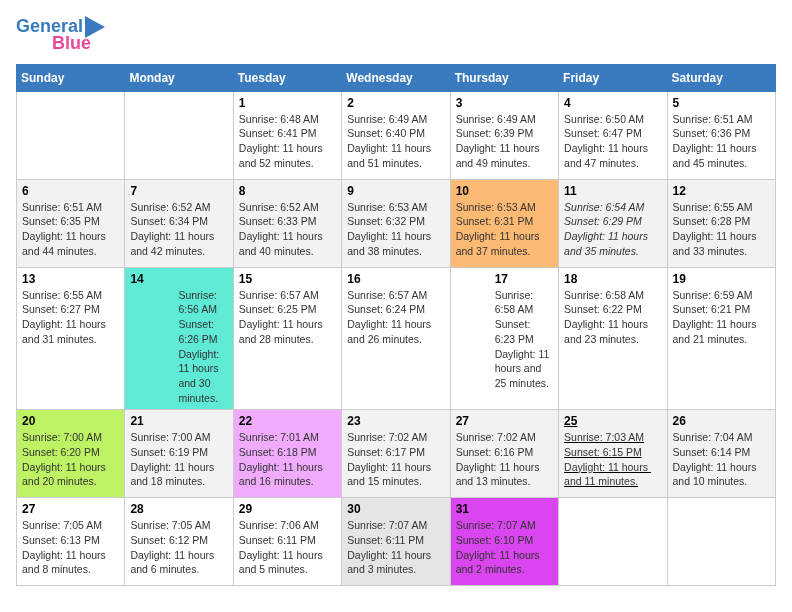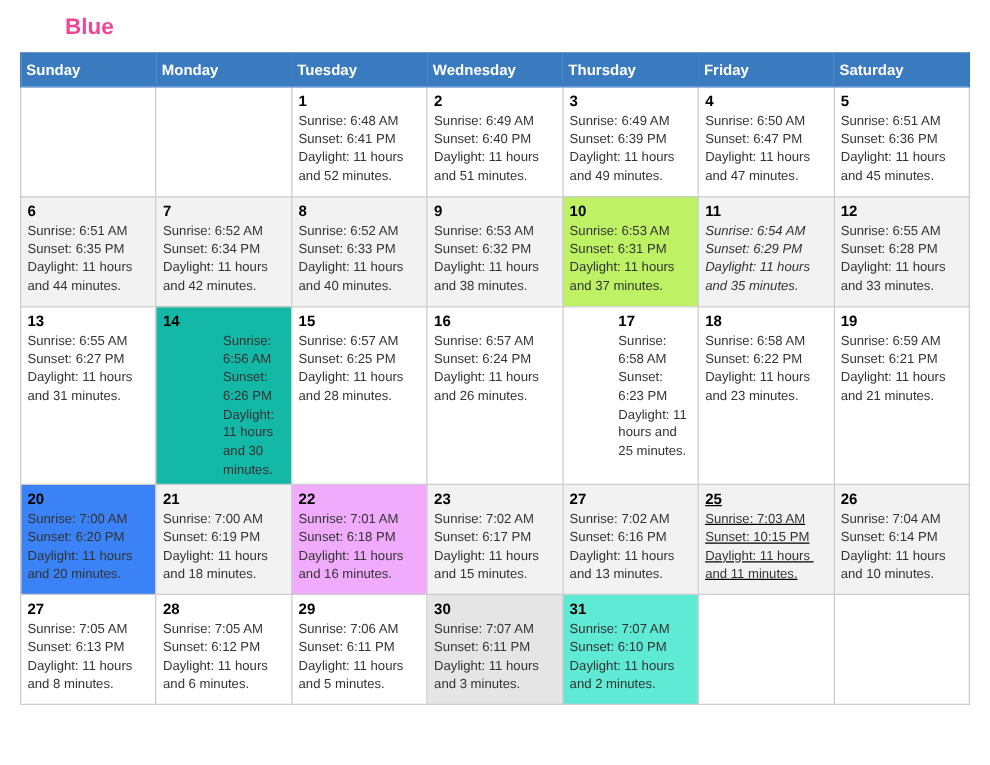--- a/index.html
+++ b/index.html
@@ -80,20 +80,26 @@
     .empty-cell {
       background: #fff !important;
     }
   </style>
 </head>
 <body>
 
 <div class="header">
   <div class="logo">
     <div style="display:flex;flex-direction:column;align-items:flex-start;">
+      <div style="display:flex;align-items:center;gap:2px;">
+        <span class="logo-text"><span>General</span></span>
+        <svg width="20" height="22" viewBox="0 0 20 22">
+          <polygon points="0,0 20,11 0,22" fill="#3a7abf"></polygon>
+        </svg>
+      </div>
       <span class="logo-text" style="color:#ec4899;margin-top:-4px;margin-left:36px;">Blue</span>
     </div>
   </div>
   <div class="title-block">
     <div class="month-title"></div>
     <div class="location"></div>
   </div>
 </div>
 
 <table class="calendar">
@@ -161,21 +167,21 @@
           <div class="cell-text" style="white-space: pre-wrap;">Sunrise: 6:52 AM
 Sunset: 6:33 PM
 Daylight: 11 hours and 40 minutes.</div>
         </td>
         <td style="background: rgb(242, 242, 242);">
           <span class="day-num">9</span>
           <div class="cell-text" style="white-space: pre-wrap;">Sunrise: 6:53 AM
 Sunset: 6:32 PM
 Daylight: 11 hours and 38 minutes.</div>
         </td>
-        <td style="background: #bef264;">
+        <td style="background: #fdba74;">
           <span class="day-num">10</span>
           <div class="cell-text" style="white-space: pre-wrap;">Sunrise: 6:53 AM
 Sunset: 6:31 PM
 Daylight: 11 hours and 37 minutes.</div>
         </td>
         <td style="background: rgb(242, 242, 242);">
           <span class="day-num">11</span>
           <div class="cell-text" style="white-space: pre-wrap; font-style: italic;">Sunrise: 6:54 AM
 Sunset: 6:29 PM
 Daylight: 11 hours and 35 minutes.</div>
@@ -187,21 +193,21 @@
 Daylight: 11 hours and 33 minutes.</div>
         </td>
       </tr>
       <tr>
         <td style="background: rgb(255, 255, 255);">
           <span class="day-num">13</span>
           <div class="cell-text" style="white-space: pre-wrap;">Sunrise: 6:55 AM
 Sunset: 6:27 PM
 Daylight: 11 hours and 31 minutes.</div>
         </td>
-        <td style="background: #14b8a6;">
+        <td style="background: #5eead4;">
           <span class="day-num">14</span>
           <div class="cell-text" style="white-space: pre-wrap; margin-left: 48px;">Sunrise: 6:56 AM
 Sunset: 6:26 PM
 Daylight: 11 hours and 30 minutes.</div>
         </td>
         <td style="background: rgb(255, 255, 255);">
           <span class="day-num">15</span>
           <div class="cell-text" style="white-space: pre-wrap;">Sunrise: 6:57 AM
 Sunset: 6:25 PM
 Daylight: 11 hours and 28 minutes.</div>
@@ -225,21 +231,21 @@
 Daylight: 11 hours and 23 minutes.</div>
         </td>
         <td style="background: rgb(255, 255, 255);">
           <span class="day-num">19</span>
           <div class="cell-text" style="white-space: pre-wrap;">Sunrise: 6:59 AM
 Sunset: 6:21 PM
 Daylight: 11 hours and 21 minutes.</div>
         </td>
       </tr>
       <tr>
-        <td style="background: #3b82f6;">
+        <td style="background: #bef264;">
           <span class="day-num">20</span>
           <div class="cell-text" style="white-space: pre-wrap;">Sunrise: 7:00 AM
 Sunset: 6:20 PM
 Daylight: 11 hours and 20 minutes.</div>
         </td>
         <td style="background: rgb(242, 242, 242);">
           <span class="day-num">21</span>
           <div class="cell-text" style="white-space: pre-wrap;">Sunrise: 7:00 AM
 Sunset: 6:19 PM
 Daylight: 11 hours and 18 minutes.</div>
@@ -258,21 +264,21 @@
         </td>
         <td style="background: rgb(242, 242, 242);">
           <span class="day-num">27</span>
           <div class="cell-text" style="white-space: pre-wrap;">Sunrise: 7:02 AM
 Sunset: 6:16 PM
 Daylight: 11 hours and 13 minutes.</div>
         </td>
         <td style="background: rgb(242, 242, 242); text-decoration: underline;">
           <span class="day-num">25</span>
           <div class="cell-text" style="white-space: pre-wrap;">Sunrise: 7:03 AM
-Sunset: 10:15 PM
+Sunset: 6:15 PM
 Daylight: 11 hours and 11 minutes.</div>
         </td>
         <td style="background: rgb(242, 242, 242);">
           <span class="day-num">26</span>
           <div class="cell-text" style="white-space: pre-wrap;">Sunrise: 7:04 AM
 Sunset: 6:14 PM
 Daylight: 11 hours and 10 minutes.</div>
         </td>
       </tr>
       <tr>
@@ -293,21 +299,21 @@
           <div class="cell-text" style="white-space: pre-wrap;">Sunrise: 7:06 AM
 Sunset: 6:11 PM
 Daylight: 11 hours and 5 minutes.</div>
         </td>
         <td style="background: #e5e5e5;">
           <span class="day-num">30</span>
           <div class="cell-text" style="white-space: pre-wrap;">Sunrise: 7:07 AM
 Sunset: 6:11 PM
 Daylight: 11 hours and 3 minutes.</div>
         </td>
-        <td style="background: #5eead4;">
+        <td style="background: #d946ef;">
           <span class="day-num">31</span>
           <div class="cell-text" style="white-space: pre-wrap;">Sunrise: 7:07 AM
 Sunset: 6:10 PM
 Daylight: 11 hours and 2 minutes.</div>
         </td>
         <td class="empty-cell"></td>
         <td class="empty-cell"></td>
       </tr>
     </tbody>
 </table>

